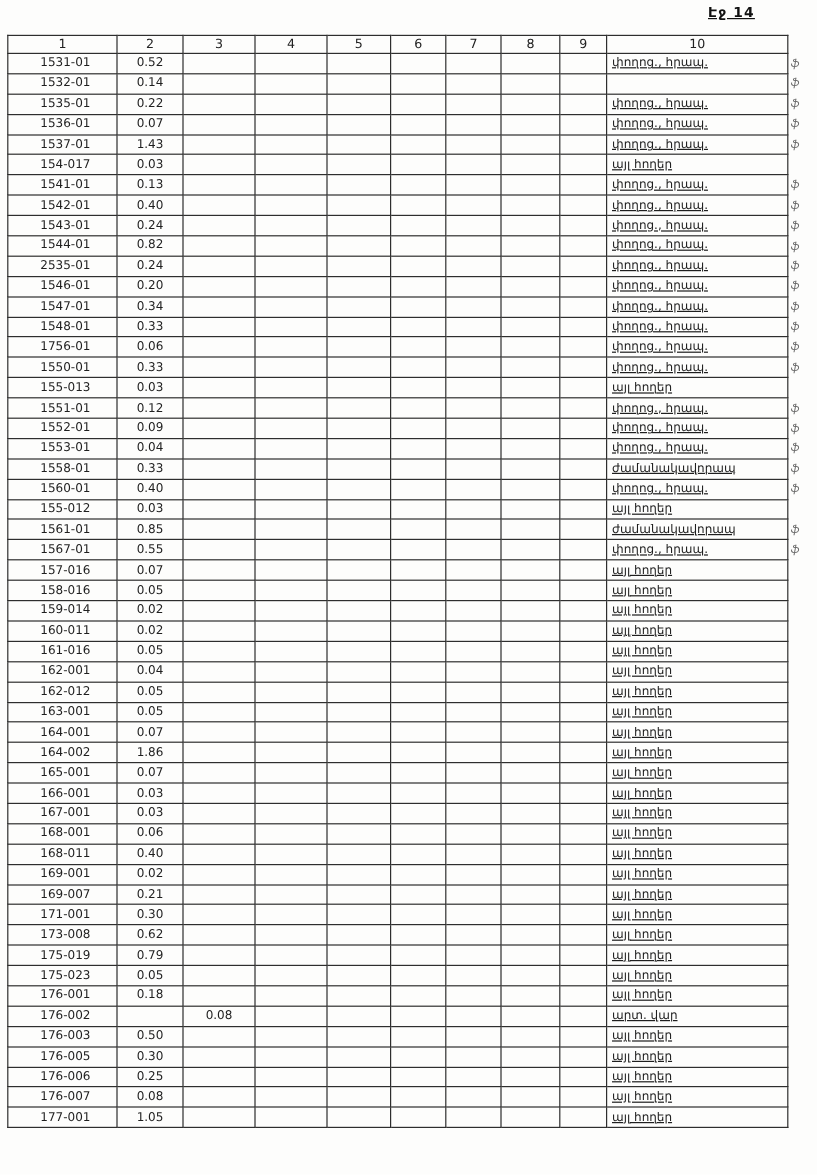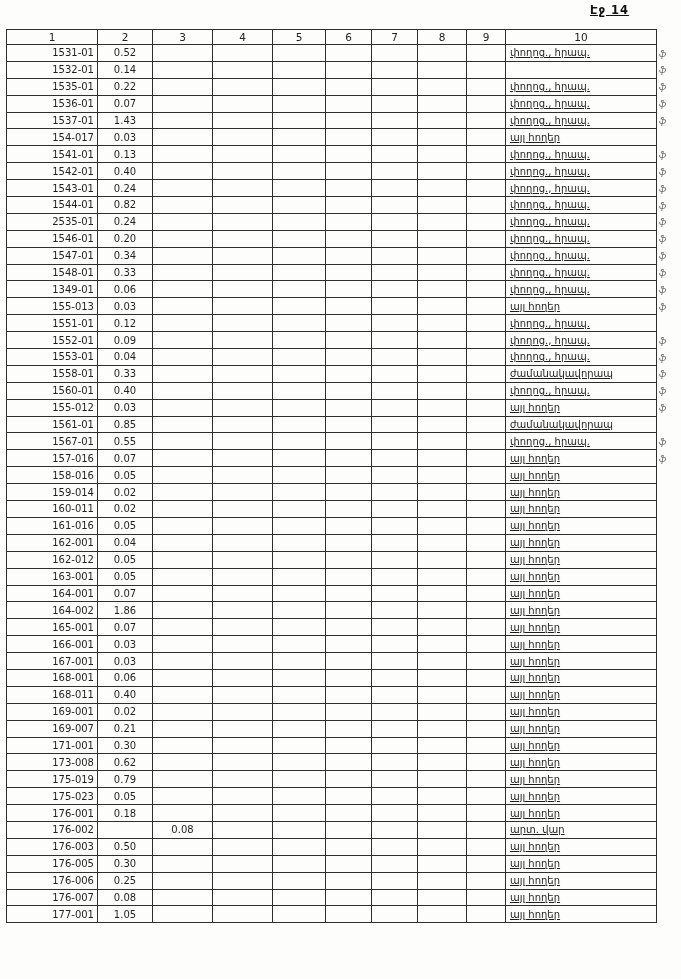--- a/index.html
+++ b/index.html
@@ -37,21 +37,21 @@
     white-space:nowrap;
     vertical-align:middle;
     color:#1f1f1f;
   }
   .land-table th{
     text-align:center;
     font-size:10.5px;
     height:14px;
     color:#222;
   }
-  td.col-1{text-align:right;padding-left:8px;}
+  td.col-1{text-align:center;padding-left:8px;}
   td.col-2,td.col-3{text-align:center;}
   td.col-10{text-align:left;padding-left:4px;margin-left:32px;}
   td.col-10 .lbl{text-decoration:underline;}
   .marks{position:absolute;top:0;left:0;width:681px;height:979px;pointer-events:none;}
   .margin-mark{
     position:absolute;
     left:659px;
     width:20px;
     font-size:9px;
     font-style:italic;
@@ -255,22 +255,34 @@
           <td class="col-3"></td>
           <td class="col-4"></td>
           <td class="col-5"></td>
           <td class="col-6"></td>
           <td class="col-7"></td>
           <td class="col-8"></td>
           <td class="col-9"></td>
           <td class="col-10"><span class="lbl">փողոց., հրապ.</span></td>
         </tr>
         <tr>
-          <td class="col-1">1349-01</td>
+          <td class="col-1">1756-01</td>
           <td class="col-2">0.06</td>
+          <td class="col-3"></td>
+          <td class="col-4"></td>
+          <td class="col-5"></td>
+          <td class="col-6"></td>
+          <td class="col-7"></td>
+          <td class="col-8"></td>
+          <td class="col-9"></td>
+          <td class="col-10"><span class="lbl">փողոց., հրապ.</span></td>
+        </tr>
+        <tr>
+          <td class="col-1">1550-01</td>
+          <td class="col-2">0.33</td>
           <td class="col-3"></td>
           <td class="col-4"></td>
           <td class="col-5"></td>
           <td class="col-6"></td>
           <td class="col-7"></td>
           <td class="col-8"></td>
           <td class="col-9"></td>
           <td class="col-10"><span class="lbl">փողոց., հրապ.</span></td>
         </tr>
         <tr>

